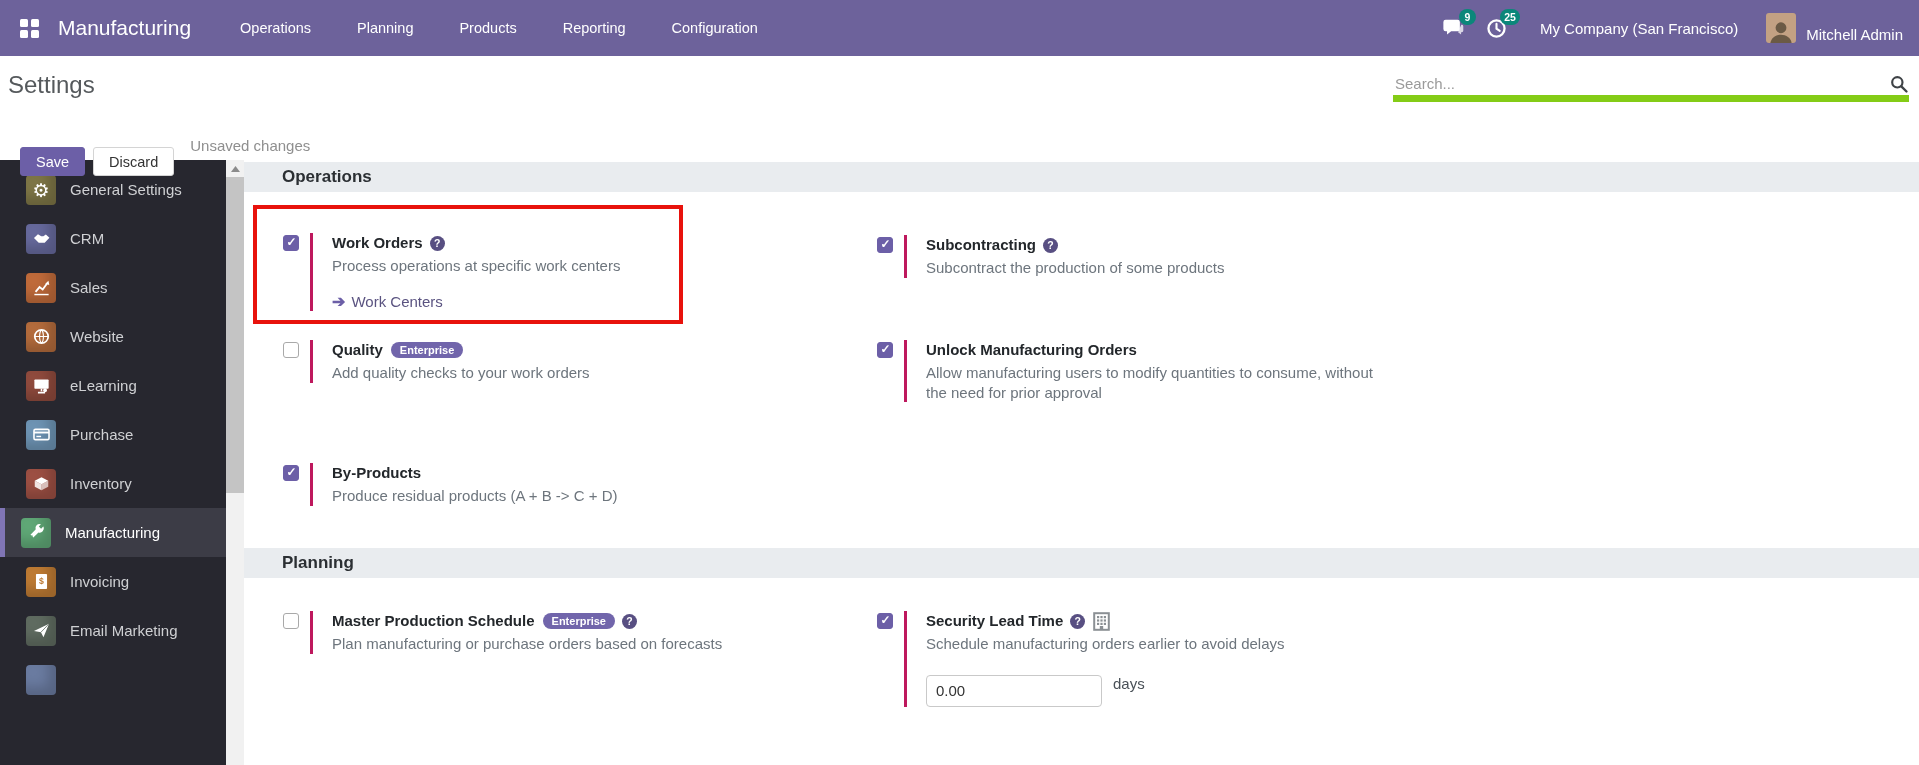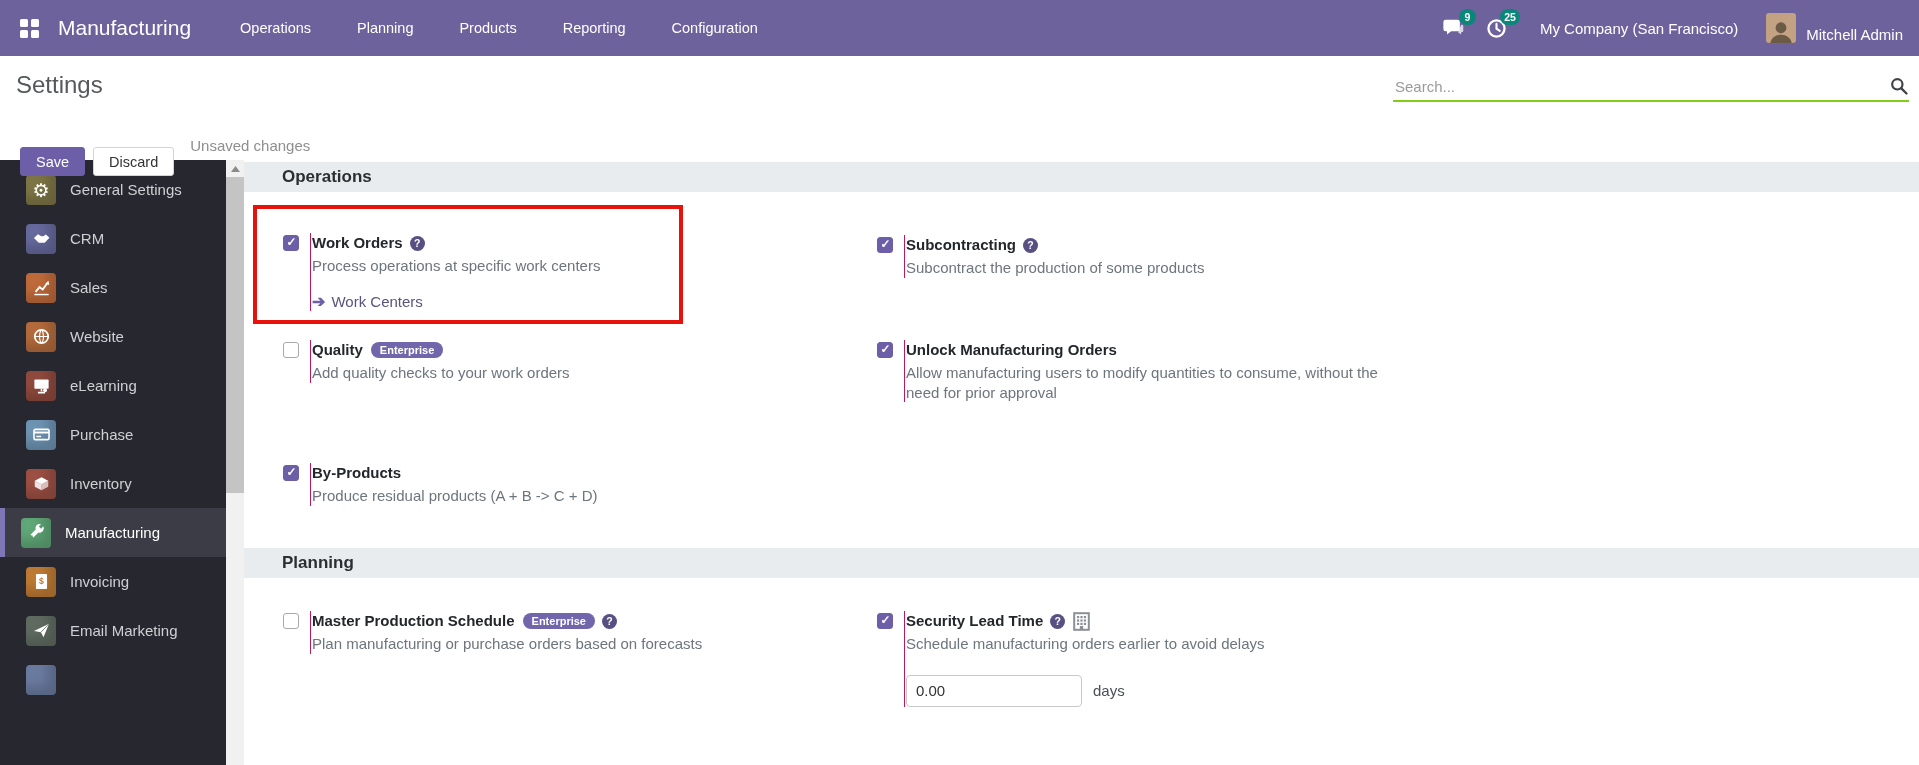--- a/index.html
+++ b/index.html
@@ -25,30 +25,30 @@
   .badge{position:absolute;top:-2px;right:-6px;background:var(--teal);color:#fff;
     font-size:10.5px;font-weight:bold;min-width:17px;height:16px;line-height:16px;
     text-align:center;border-radius:9px;padding:0 4px;}
   .company{font-size:15px;margin:0 28px 0 26px;cursor:pointer;white-space:nowrap;}
   .user-menu{display:flex;align-items:flex-end;cursor:pointer;}
   .avatar{width:30px;height:30px;border-radius:3px;background:#c3a183;overflow:hidden;
     display:flex;align-items:flex-end;justify-content:center;}
   .user-name{font-size:15px;margin-left:10px;white-space:nowrap;}
 
   
-  .control-panel{height:104px;position:relative;background:#fff;padding-left:16px;}
+  .control-panel{height:104px;position:relative;background:#fff;padding-left:8px;}
   .page-title{font-size:24px;color:#55595c;padding-top:15px;font-weight:400;}
   .cp-buttons{position:absolute;top:59px;left:20px;display:flex;align-items:center;}
   .btn{font-size:14.5px;height:29px;padding:0 15px;border-radius:3px;cursor:pointer;
     display:flex;align-items:center;margin-top:32px;}
   .btn-save{background:var(--accent);border:1px solid var(--accent);color:#fff;}
   .btn-discard{background:#fff;border:1px solid #d4d4d4;color:#333;margin-left:8px;}
   .unsaved{font-size:15px;color:#8f8f8f;margin-left:16px;}
   .searchbox{position:absolute;top:16px;right:10px;width:516px;height:30px;
-    border-bottom:2px solid #84cc16;display:flex;align-items:center;}
+    border-bottom:7px solid #84cc16;display:flex;align-items:center;}
   .searchbox input{border:none;outline:none;flex:1;font-size:15px;color:#444;
     font-family:"Liberation Sans",sans-serif;background:transparent;}
   .searchbox input::placeholder{color:#9a9a9a;}
   .search-icon{width:20px;height:20px;flex:none;cursor:pointer;}
 
   
   .app-body{display:flex;height:605px;}
   .sidebar{width:226px;background:var(--sidebar);padding-top:5px;overflow:hidden;flex:none;}
   .side-item{height:49px;display:flex;align-items:center;padding-left:21px;cursor:pointer;
     border-left:5px solid transparent;}
@@ -68,21 +68,21 @@
     display:flex;align-items:center;padding-left:38px;font-size:17px;font-weight:bold;color:#2b2f33;}
   .band-operations{top:2px;} .band-planning{top:388px;}
 
   .setting-box{position:absolute;display:flex;}
   .cb-cell{width:27px;flex:none;padding-top:2px;}
   .checkbox{width:16px;height:16px;border-radius:3px;border:1px solid #a9a9a9;background:#fff;
     display:block;cursor:pointer;position:relative;}
   .checkbox.checked{background:var(--accent);border-color:var(--accent);}
   .checkbox.checked::after{content:"✓";position:absolute;left:2.5px;top:-1px;color:#fff;
     font-size:12px;font-weight:bold;}
-  .pane{border-left:1px solid #be185d;padding-left:1px;}
+  .pane{border-left:3px solid #be185d;padding-left:19px;}
   .setting-label{font-size:15px;font-weight:bold;color:var(--label);display:flex;
     align-items:center;line-height:20px;}
   .help-icon{width:15px;height:15px;border-radius:50%;background:#584f82;color:#fff;
     font-size:10.5px;font-weight:bold;display:inline-flex;align-items:center;justify-content:center;
     margin-left:7px;cursor:pointer;}
   .ent-badge{background:#7165ab;color:#fff;font-size:11px;font-weight:bold;border-radius:8px;
     padding:2.5px 9px;margin-left:8px;line-height:1;}
   .setting-desc{font-size:15px;color:var(--muted);margin-top:3px;line-height:19.5px;}
   .setting-link{margin-top:16px;font-size:15px;color:#5a5380;display:flex;align-items:center;cursor:pointer;}
   .setting-link .arrow{color:var(--accent);font-weight:bold;margin-right:6px;font-size:16px;}
@@ -90,21 +90,21 @@
     border:4px solid var(--red);pointer-events:none;}
   .box-work-orders{left:39px;top:73px;width:560px;}
   .box-subcontracting{left:633px;top:75px;width:560px;}
   .box-quality{left:39px;top:180px;width:560px;}
   .box-unlock{left:633px;top:180px;width:560px;}
   .box-unlock .pane{max-width:487px;}
   .box-byproducts{left:39px;top:303px;width:560px;}
   .box-mps{left:39px;top:451px;width:580px;}
   .box-slt{left:633px;top:451px;width:580px;}
   .building-icon{margin-left:8px;display:inline-flex;}
-  .value-row{margin-top:21px;display:flex;align-items:center;}
+  .value-row{margin-top:21px;display:flex;align-items:flex-start;}
   .value-row input{width:176px;height:32px;border:1px solid #c9c9c9;border-radius:4px;
     padding:0 9px;font-size:15px;color:#333;font-family:"Liberation Sans",sans-serif;outline:none;}
   .unit{font-size:15px;color:#495057;margin-left:11px;}
 </style>
 </head>
 <body>
 
 <div class="navbar">
   <div class="apps-grid">
     <span></span>

